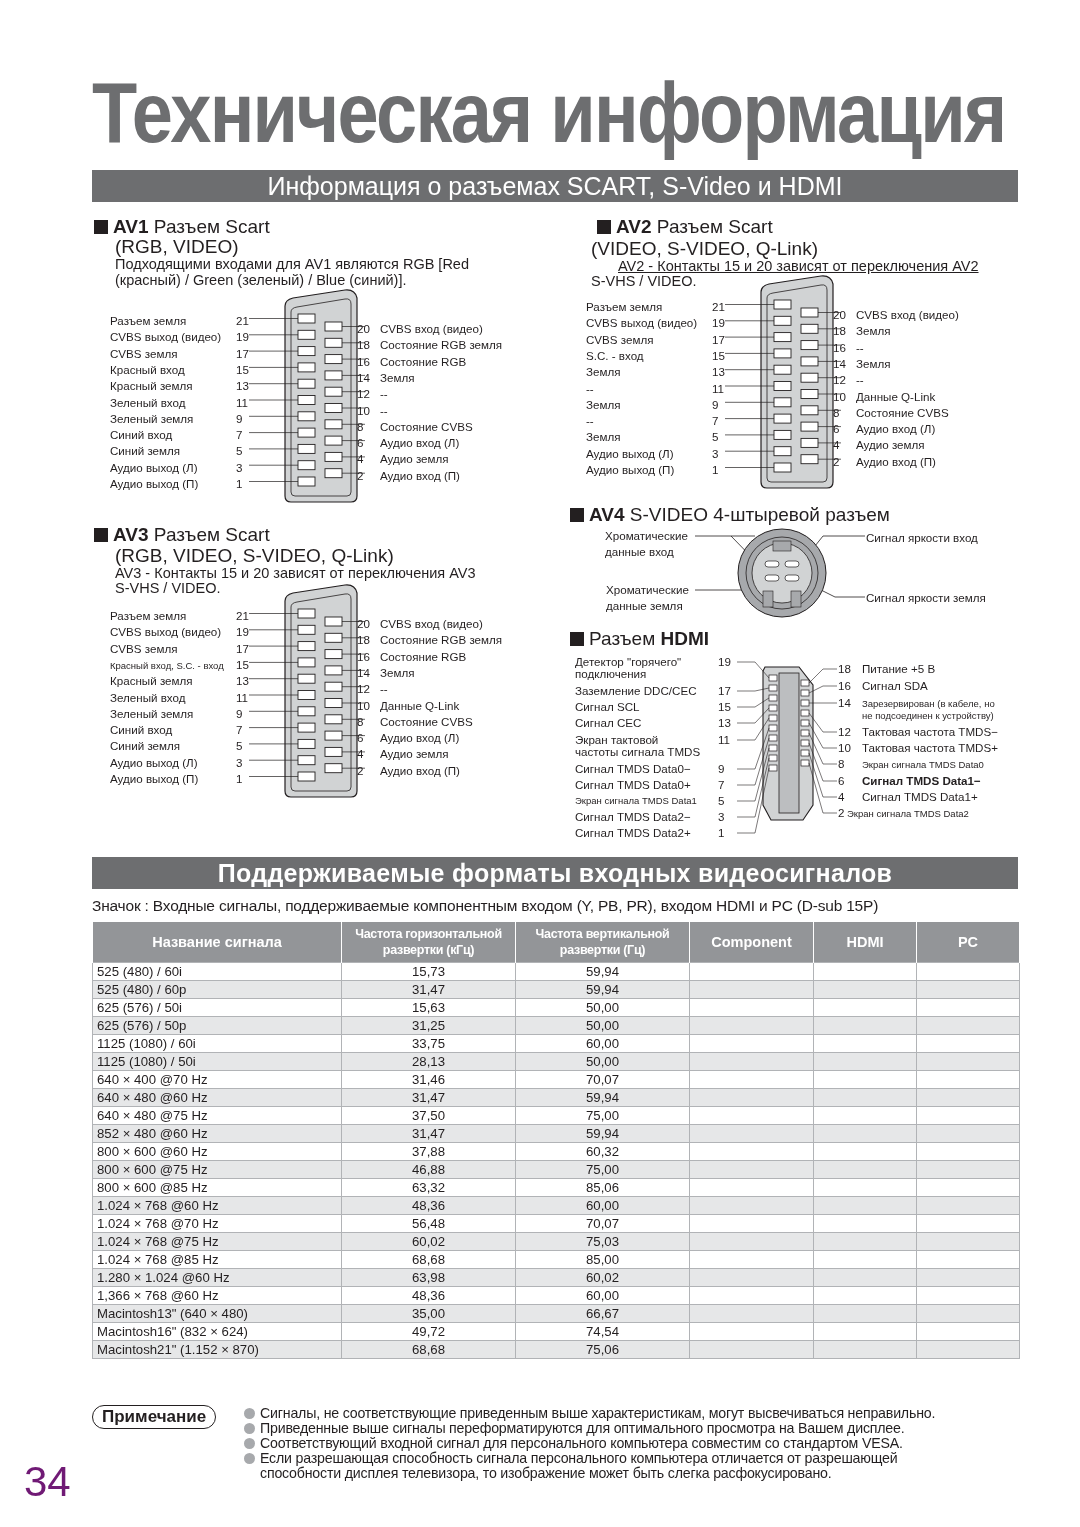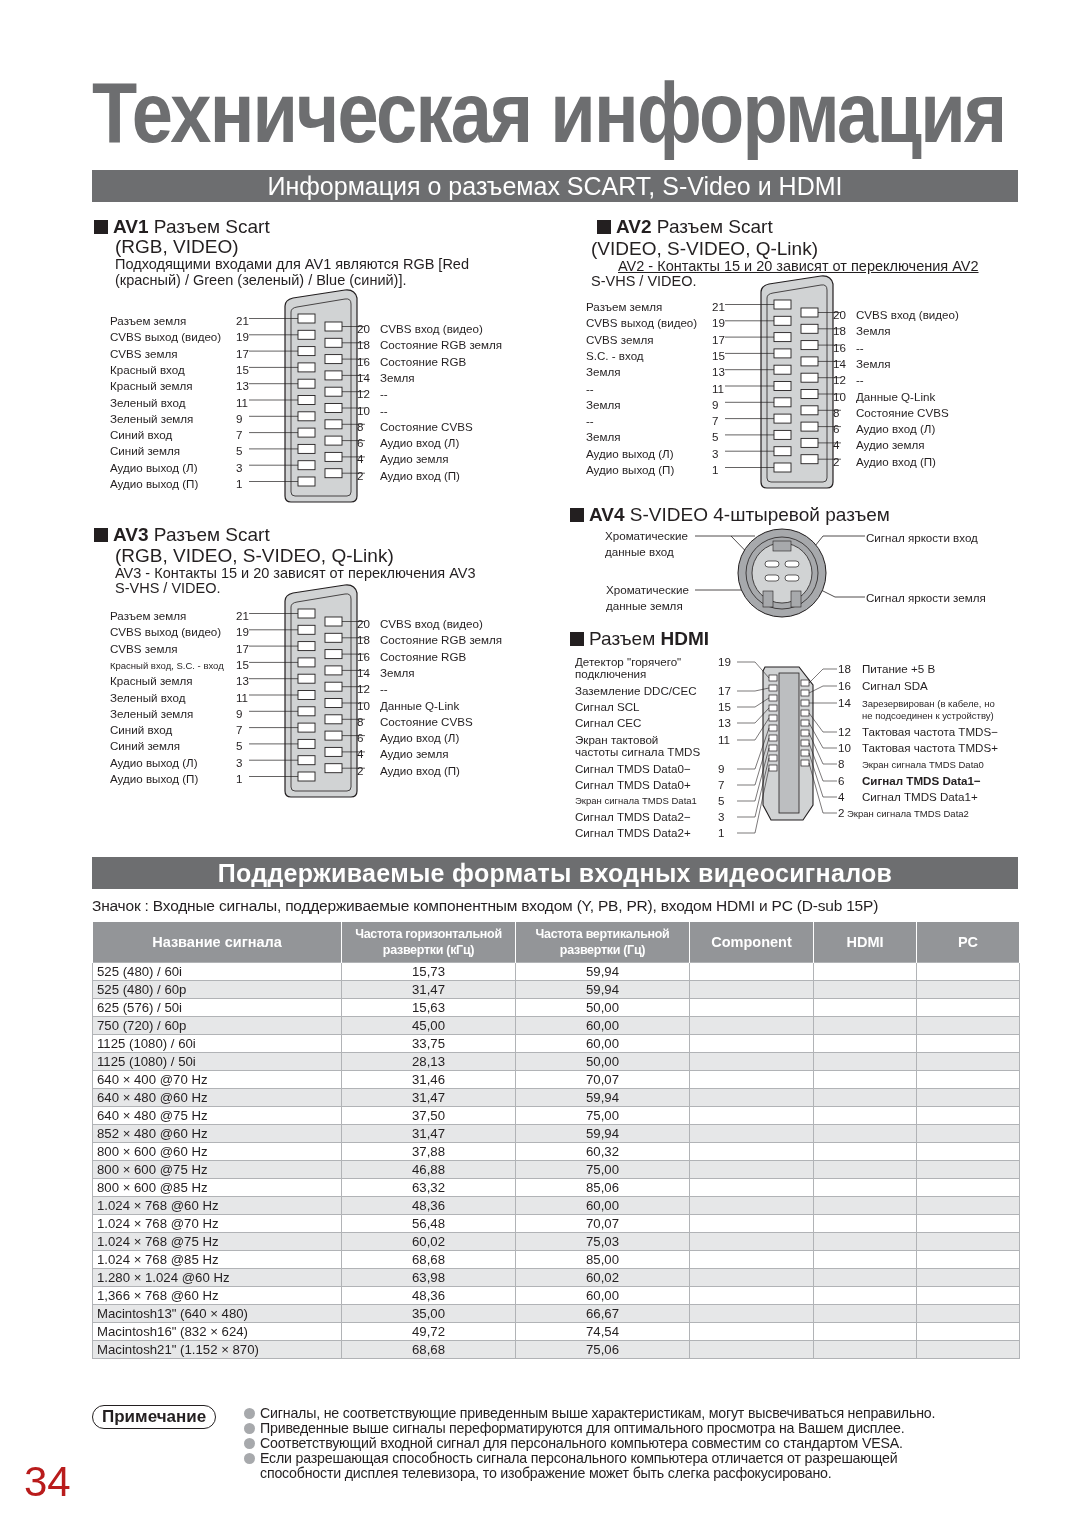--- a/index.html
+++ b/index.html
@@ -54,21 +54,21 @@
   table.formats tr:nth-child(odd) td { background: #ffffff; }
 
   .note-badge {
     position: absolute; left: 92px; top: 1405px; height: 24px; padding: 0 9px;
     border: 1px solid #231f20; border-radius: 12px; font-weight: bold;
     font-size: 17px; line-height: 22px; background: #fff;
   }
   .notes { position: absolute; left: 244px; top: 1406px; width: 780px; font-size: 14.2px; line-height: 15px; letter-spacing: -0.2px; }
   .notes .note { position: relative; padding-left: 16px; white-space: nowrap; }
   .notes .note .bullet { position: absolute; left: 0; top: 2px; width: 11px; height: 11px; border-radius: 50%; background: #a7a9ac; }
-  .page-number { position: absolute; left: 24px; top: 1458px; font-size: 42px; line-height: 48px; color: #b91c1c; }
+  .page-number { position: absolute; left: 24px; top: 1458px; font-size: 42px; line-height: 48px; color: #701a75; }
 </style>
 </head>
 <body>
 
 <div class="page-title">Техническая информация</div>
 
 <div class="section-bar s1">Информация о разъемах SCART, S-Video и HDMI</div>
 
 <div class="conn-title" style="left:94px; top:216px;">
   <span class="sq"></span><b>AV1</b><span> Разъем Scart</span>
@@ -520,23 +520,23 @@
       </tr>
       <tr>
         <td>625 (576) / 50i</td>
         <td class="num">15,63</td>
         <td class="num">50,00</td>
         <td></td>
         <td></td>
         <td></td>
       </tr>
       <tr>
-        <td>750 (720) / 60p</td>
-        <td class="num">45,00</td>
-        <td class="num">60,00</td>
+        <td>625 (576) / 50p</td>
+        <td class="num">31,25</td>
+        <td class="num">50,00</td>
         <td></td>
         <td></td>
         <td></td>
       </tr>
       <tr>
         <td>1125 (1080) / 60i</td>
         <td class="num">33,75</td>
         <td class="num">60,00</td>
         <td></td>
         <td></td>

